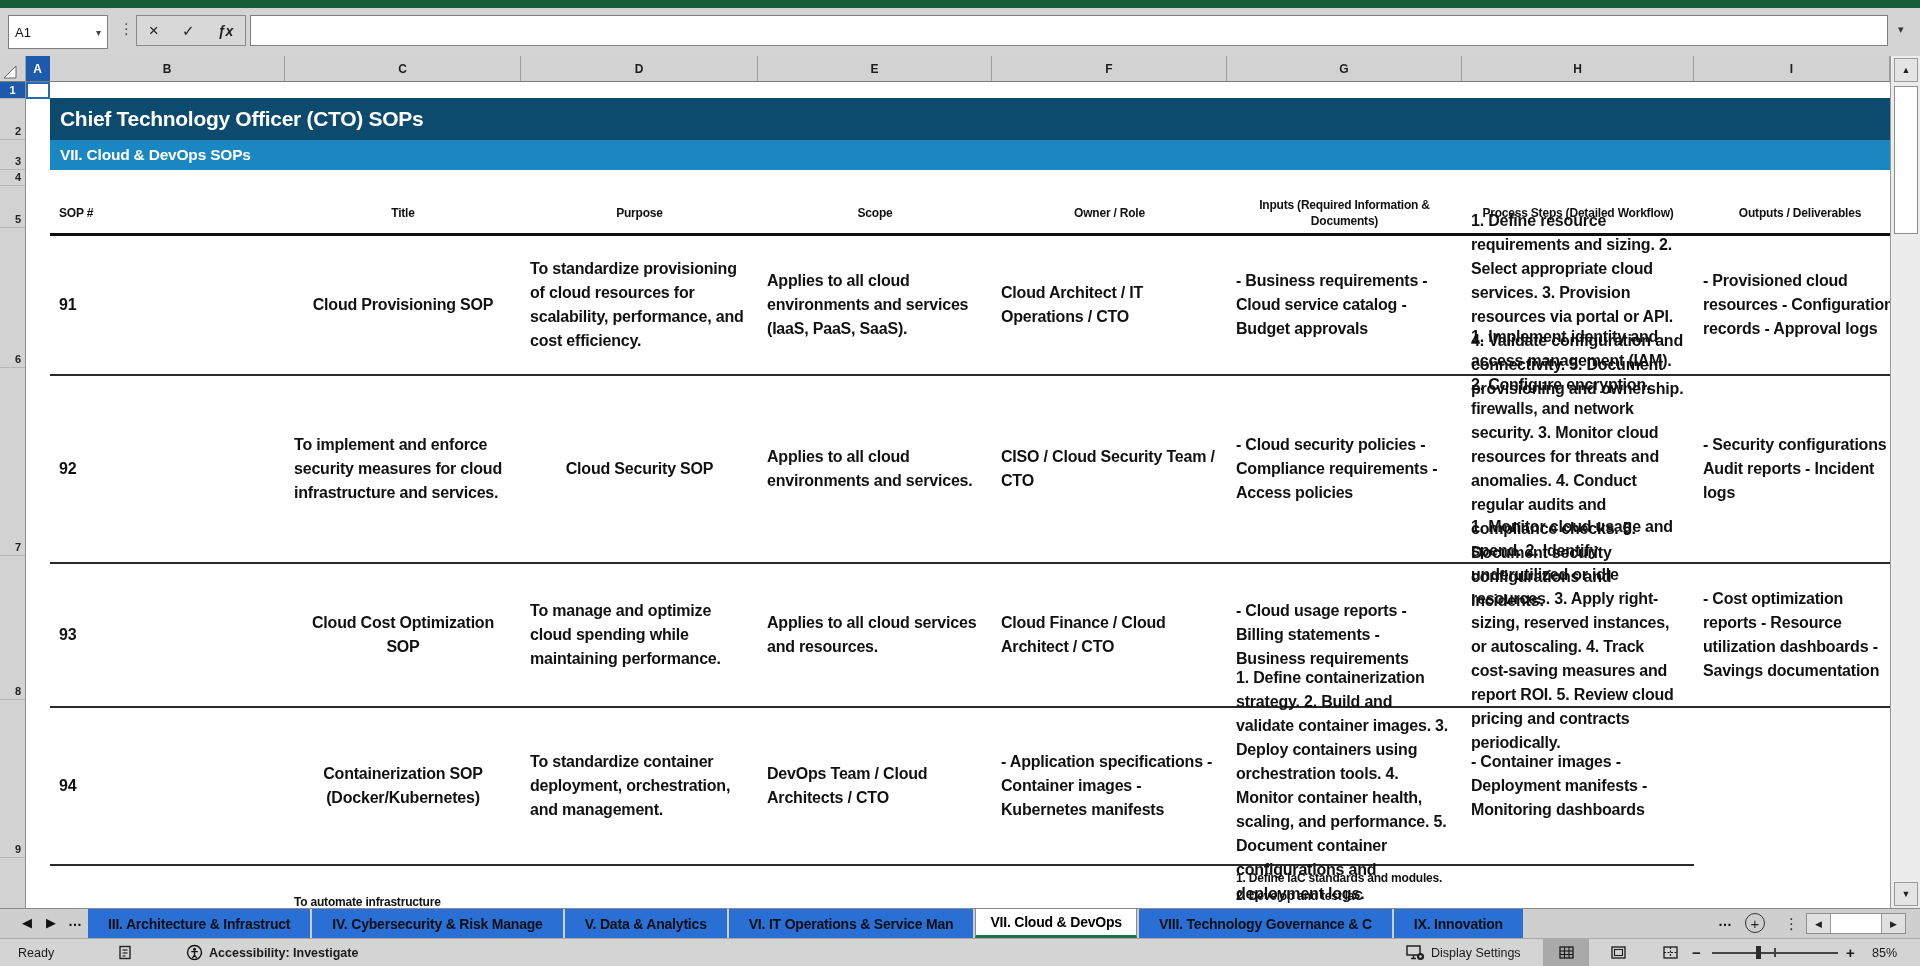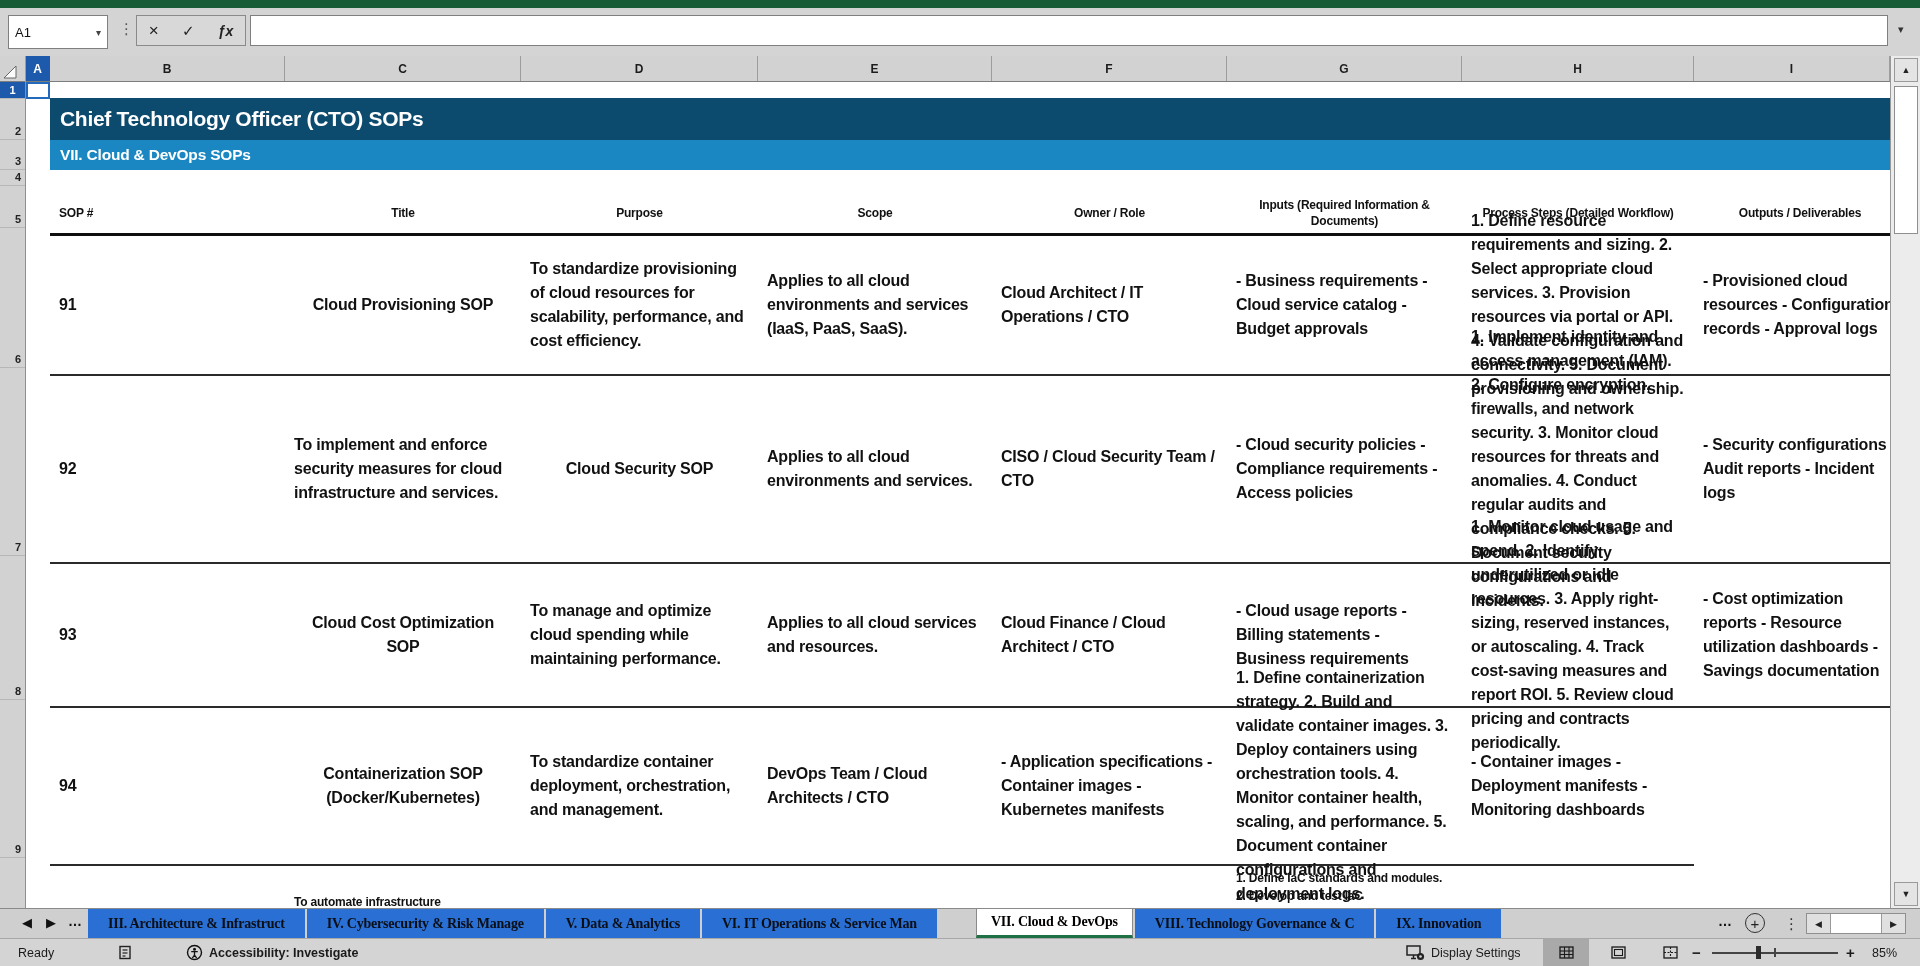--- a/index.html
+++ b/index.html
@@ -62,22 +62,22 @@
   .vbtn{position:absolute;left:3px;width:24px;height:24px;background:#e4e4e4;border:1px solid #9a9a9a;
         display:flex;align-items:center;justify-content:center;font-size:9px;color:#222;}
   .vthumb{position:absolute;left:3px;top:30px;width:24px;height:148px;background:#ffffff;border:1px solid #8f8f8f;}
 
   
   .tabbar{position:absolute;left:0;top:908px;width:1920px;height:30px;background:#cfcfcf;border-top:1px solid #8a8a8a;}
   .tnav{position:absolute;top:6px;font-size:13px;color:#111;}
   .tellip-l{position:absolute;left:68px;top:4px;font-size:14px;font-weight:700;color:#111;}
   .tabs{position:absolute;left:88px;top:0;height:29px;display:flex;gap:2px;align-items:stretch;max-width:1620px;overflow:hidden;}
   .tab{display:flex;align-items:center;padding:0 20px;background:#2A6FD4;color:#0a0f16;font-size:14px;font-weight:600;
-       white-space:nowrap;letter-spacing:-0.2px;font-family:Liberation Serif, serif;}
-  .tab.active{background:#ffffff;color:#000;font-weight:700;border:1px solid #8a8a8a;border-top:none;border-bottom:3px solid #1E7145;padding:0 14px;margin-left:37px;}
+       white-space:nowrap;letter-spacing:-0.2px;}
+  .tab.active{background:#ffffff;color:#000;font-weight:700;border:1px solid #8a8a8a;border-top:none;border-bottom:3px solid #1E7145;padding:0 14px;}
   .tellip-r{position:absolute;left:1718px;top:4px;font-size:14px;font-weight:700;color:#111;}
   .addsheet{position:absolute;left:1745px;top:4px;width:20px;height:20px;border:1.5px solid #333;border-radius:50%;
             display:flex;align-items:center;justify-content:center;font-size:15px;color:#222;line-height:1;}
   .tmore{position:absolute;left:1784px;top:6px;font-size:15px;color:#333;}
   .hscroll{position:absolute;left:1806px;top:4px;width:100px;height:21px;border:1px solid #8f8f8f;background:#e6e6e6;display:flex;}
   .hbtn{width:24px;display:flex;align-items:center;justify-content:center;font-size:9px;color:#222;background:#e0e0e0;}
   .hbtn.l{border-right:1px solid #9a9a9a;}
   .hbtn.r{border-left:1px solid #9a9a9a;}
   .hthumb{flex:1;background:#ffffff;}
 

